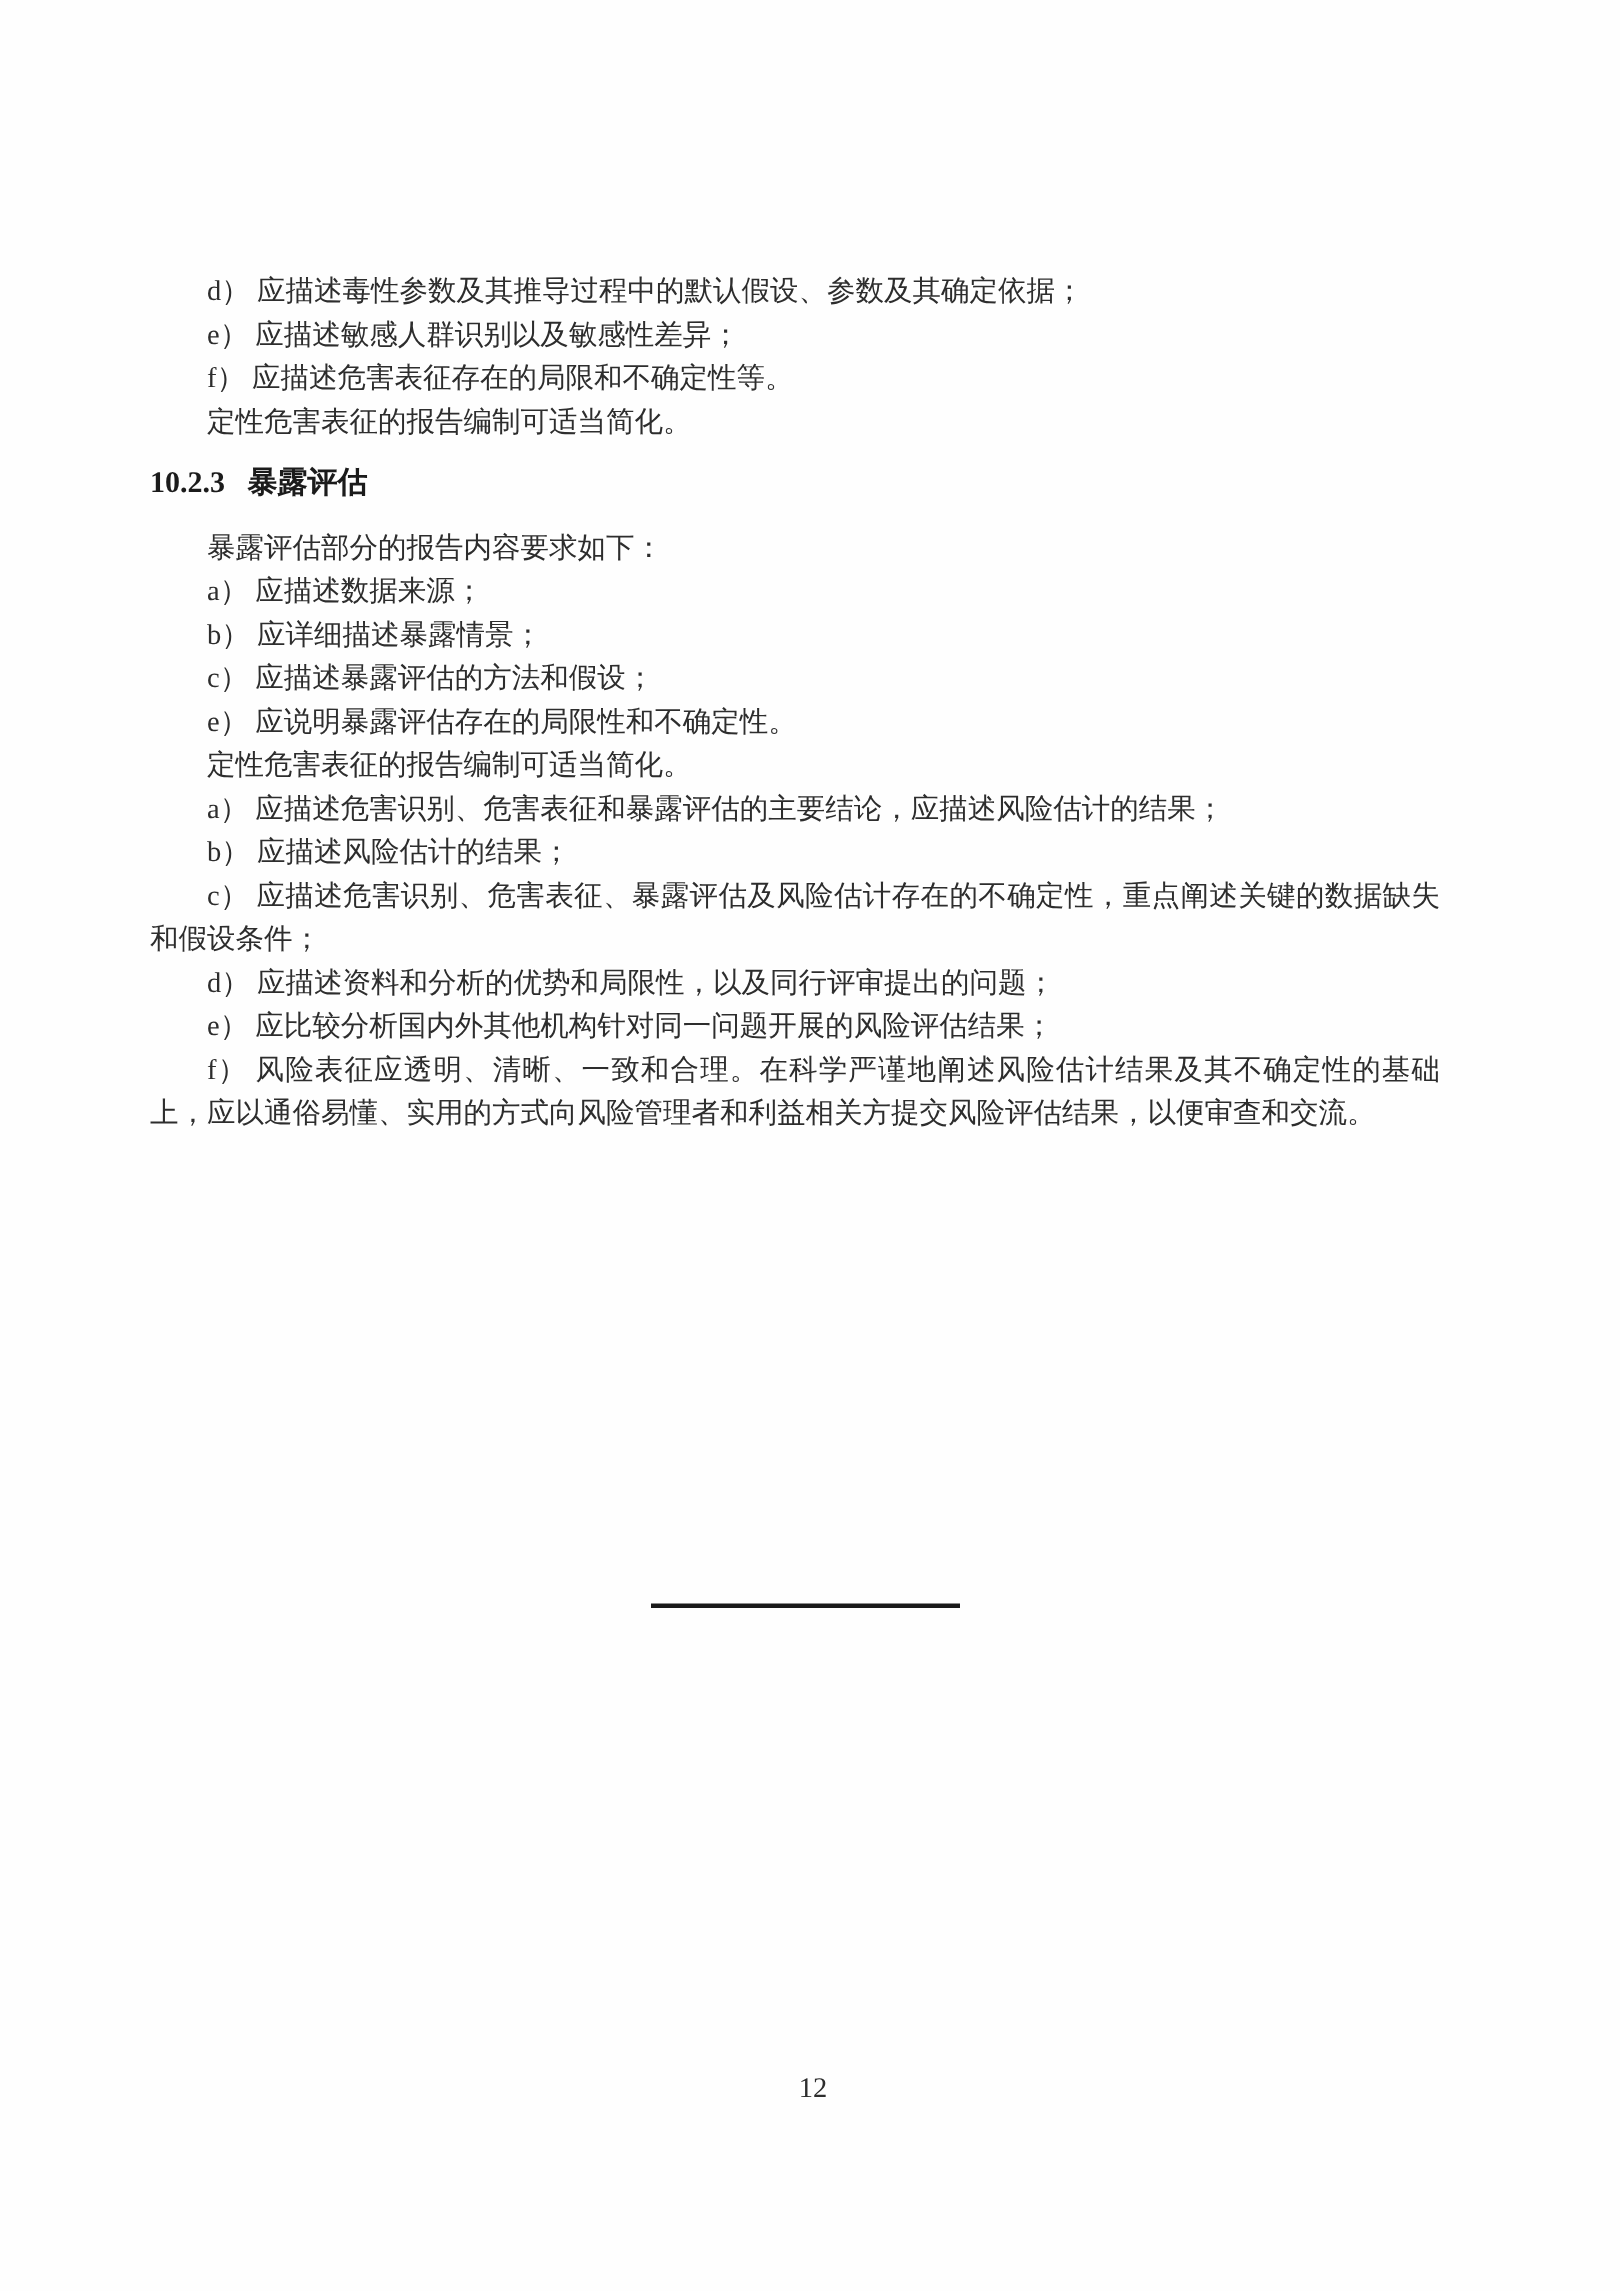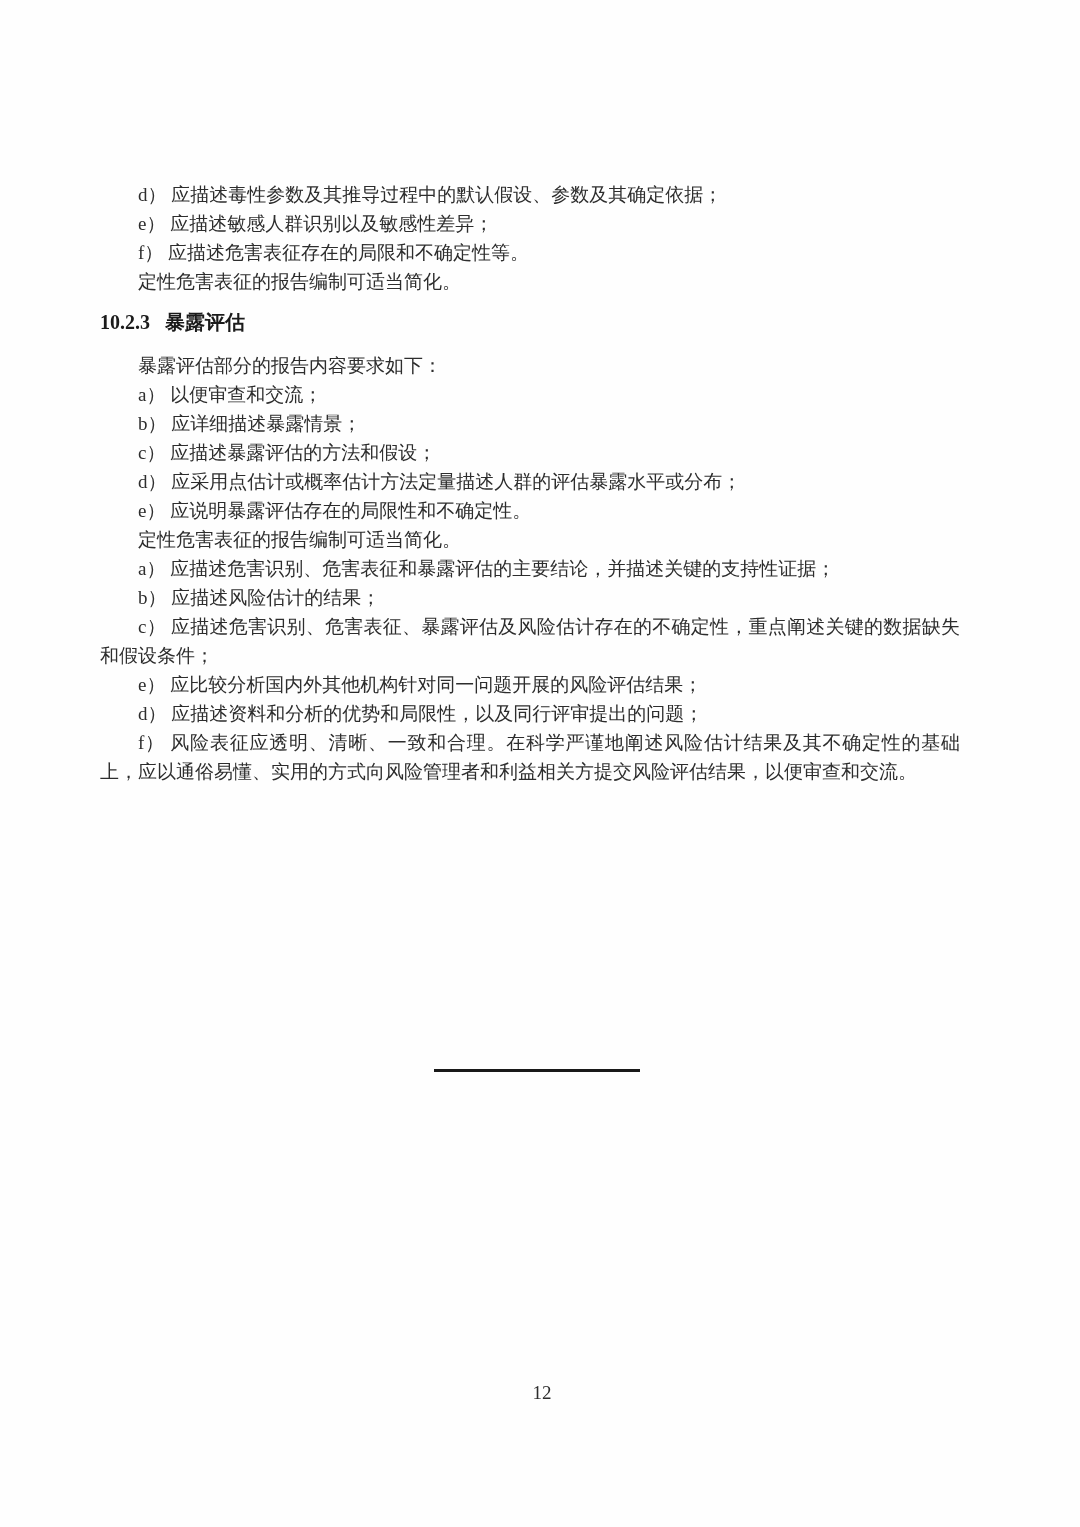--- a/index.html
+++ b/index.html
@@ -74,32 +74,31 @@
 
     <p>d） 应描述毒性参数及其推导过程中的默认假设、参数及其确定依据；</p>
     <p>e） 应描述敏感人群识别以及敏感性差异；</p>
     <p>f） 应描述危害表征存在的局限和不确定性等。</p>
     <p>定性危害表征的报告编制可适当简化。</p>
 
     <h2 class="sec-heading">
       <span class="heading-number">10.2.3</span><span class="heading-title">暴露评估</span>
     </h2>
     <p>暴露评估部分的报告内容要求如下：</p>
-    <p>a） 以便审查和交流；</p>
+    <p>a） 应描述数据来源；</p>
     <p>b） 应详细描述暴露情景；</p>
     <p>c） 应描述暴露评估的方法和假设；</p>
-    <p>d） 应采用点估计或概率估计方法定量描述人群的评估暴露水平或分布；</p>
     <p>e） 应说明暴露评估存在的局限性和不确定性。</p>
     <p>定性危害表征的报告编制可适当简化。</p>
 
-    <p>a） 应描述危害识别、危害表征和暴露评估的主要结论，并描述关键的支持性证据；</p>
+    <p>a） 应描述危害识别、危害表征和暴露评估的主要结论，应描述风险估计的结果；</p>
     <p>b） 应描述风险估计的结果；</p>
     <p>c） 应描述危害识别、危害表征、暴露评估及风险估计存在的不确定性，重点阐述关键的数据缺失和假设条件；</p>
+    <p>d） 应描述资料和分析的优势和局限性，以及同行评审提出的问题；</p>
     <p>e） 应比较分析国内外其他机构针对同一问题开展的风险评估结果；</p>
-    <p>d） 应描述资料和分析的优势和局限性，以及同行评审提出的问题；</p>
     <p>f） 风险表征应透明、清晰、一致和合理。在科学严谨地阐述风险估计结果及其不确定性的基础上，应以通俗易懂、实用的方式向风险管理者和利益相关方提交风险评估结果，以便审查和交流。</p>
 
   </main>
 
   <div class="end-rule"></div>
 
   <footer class="footer">
     <span>12</span>
   </footer>
 

